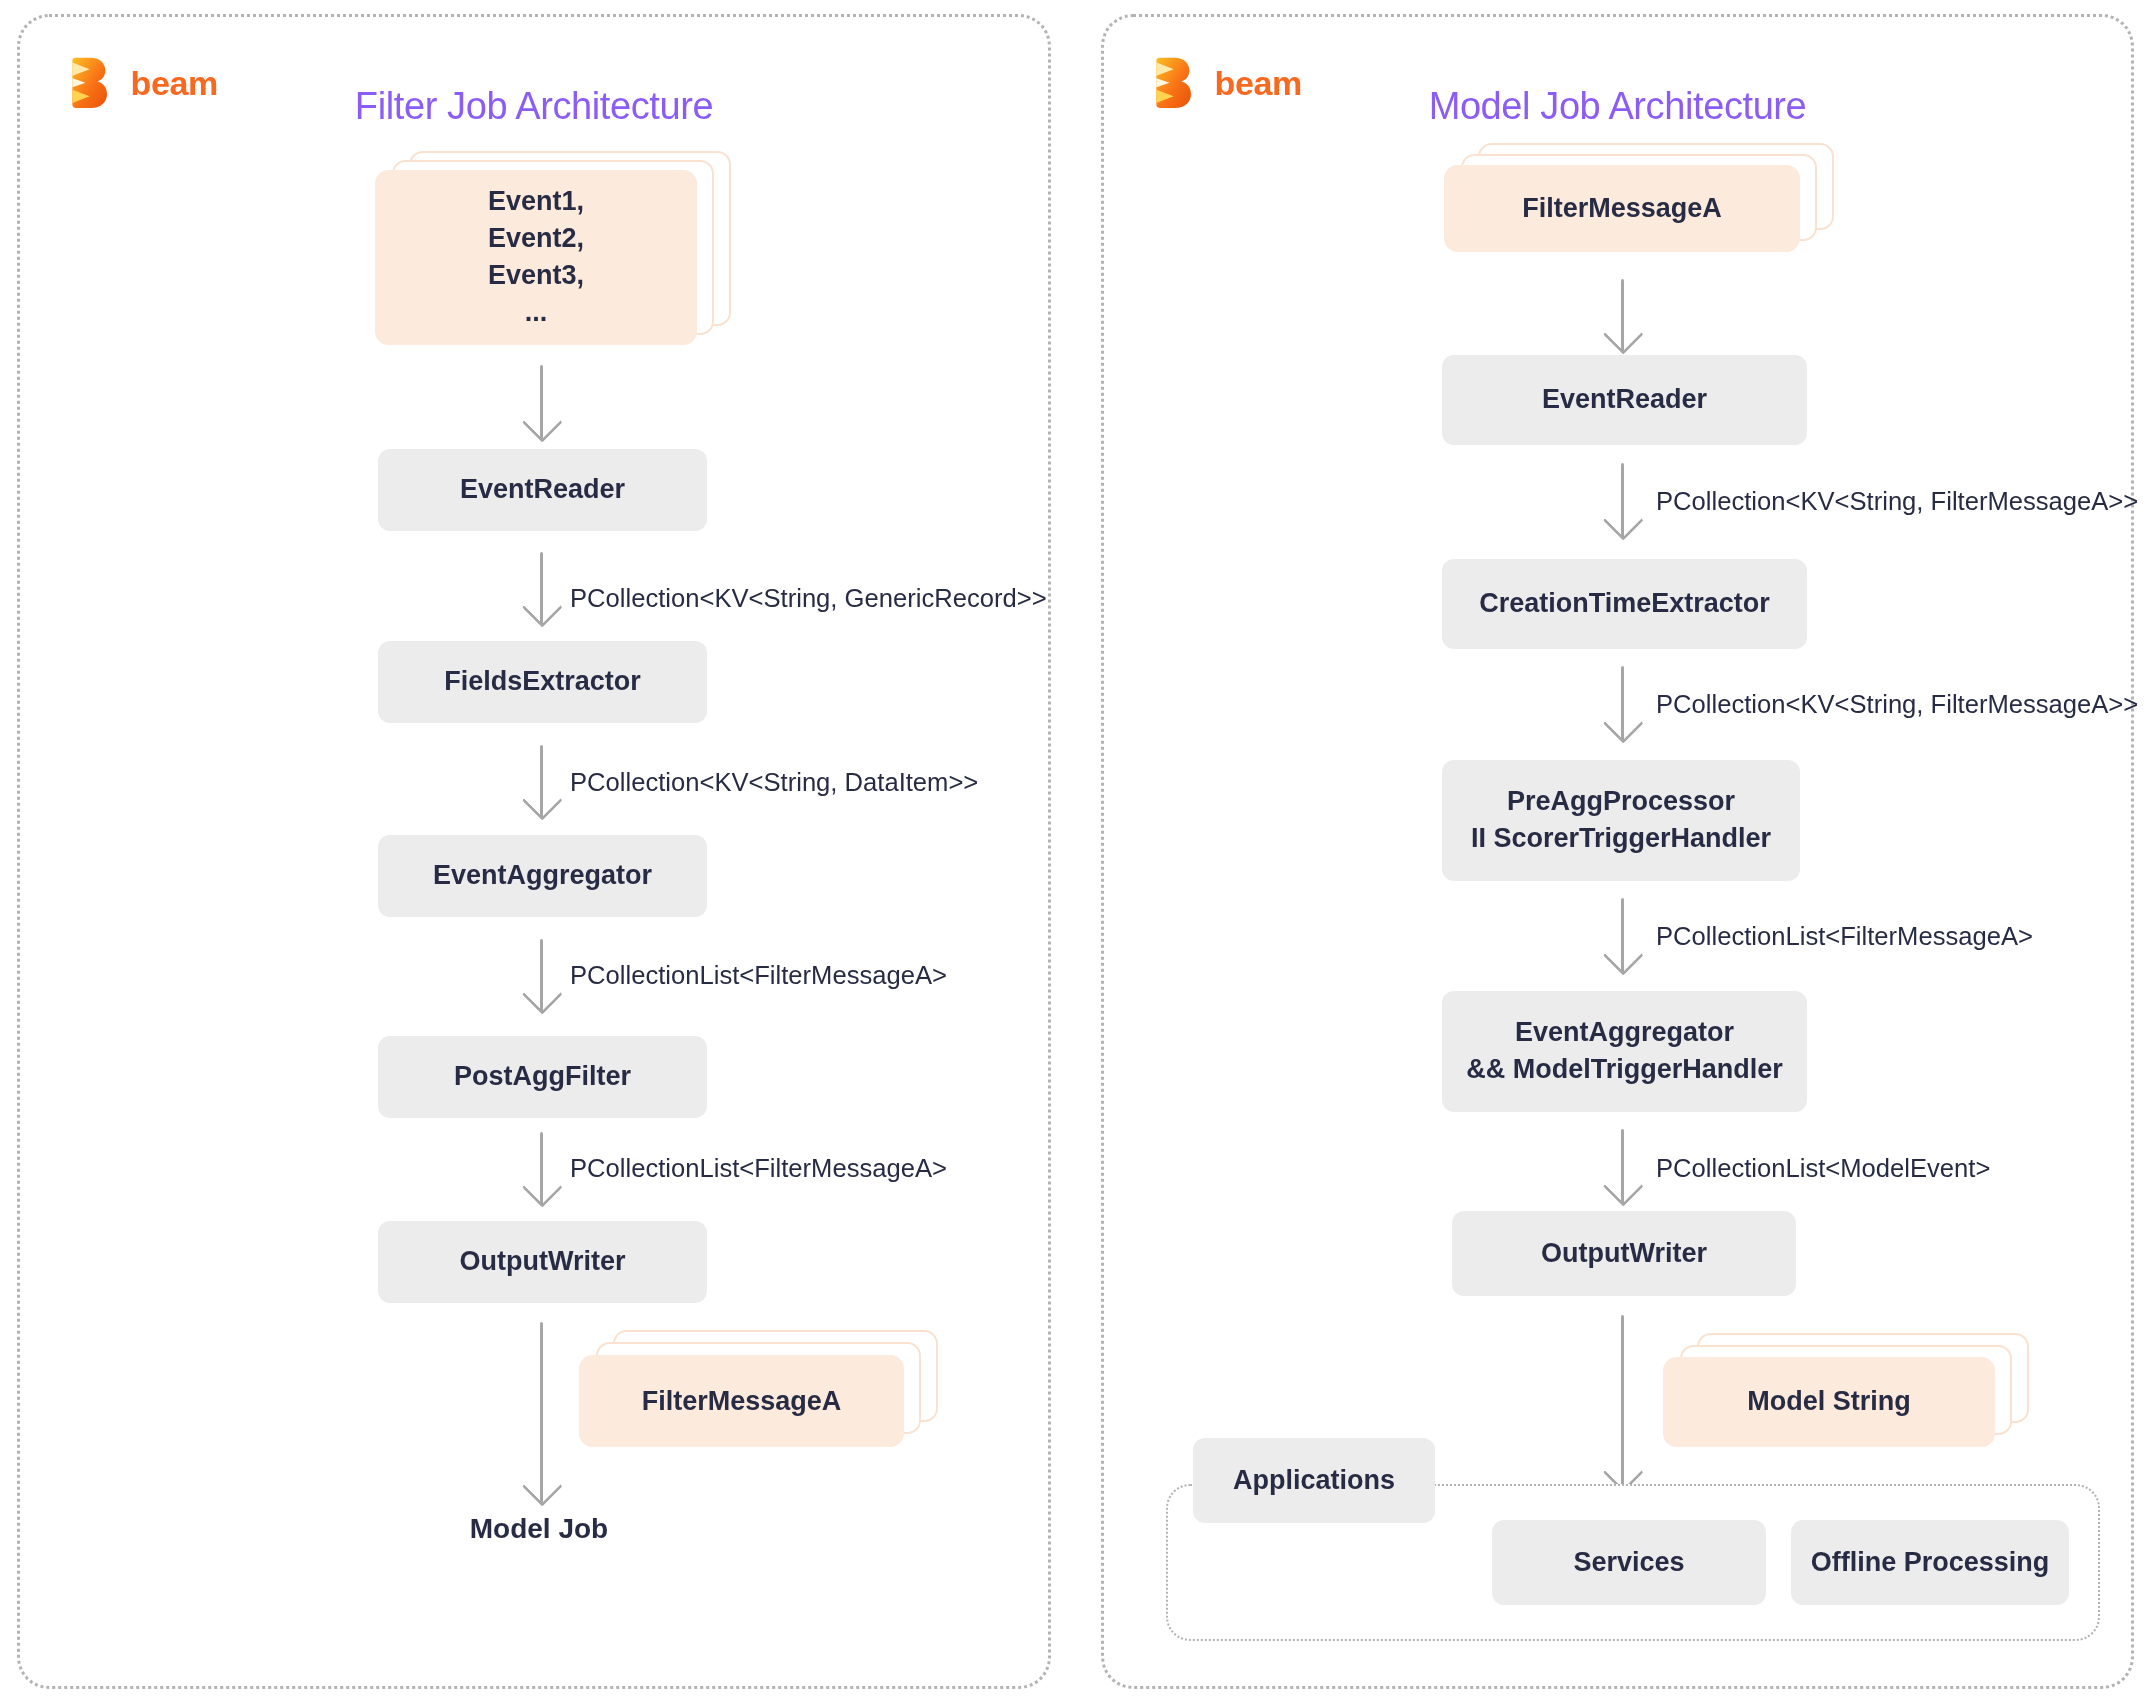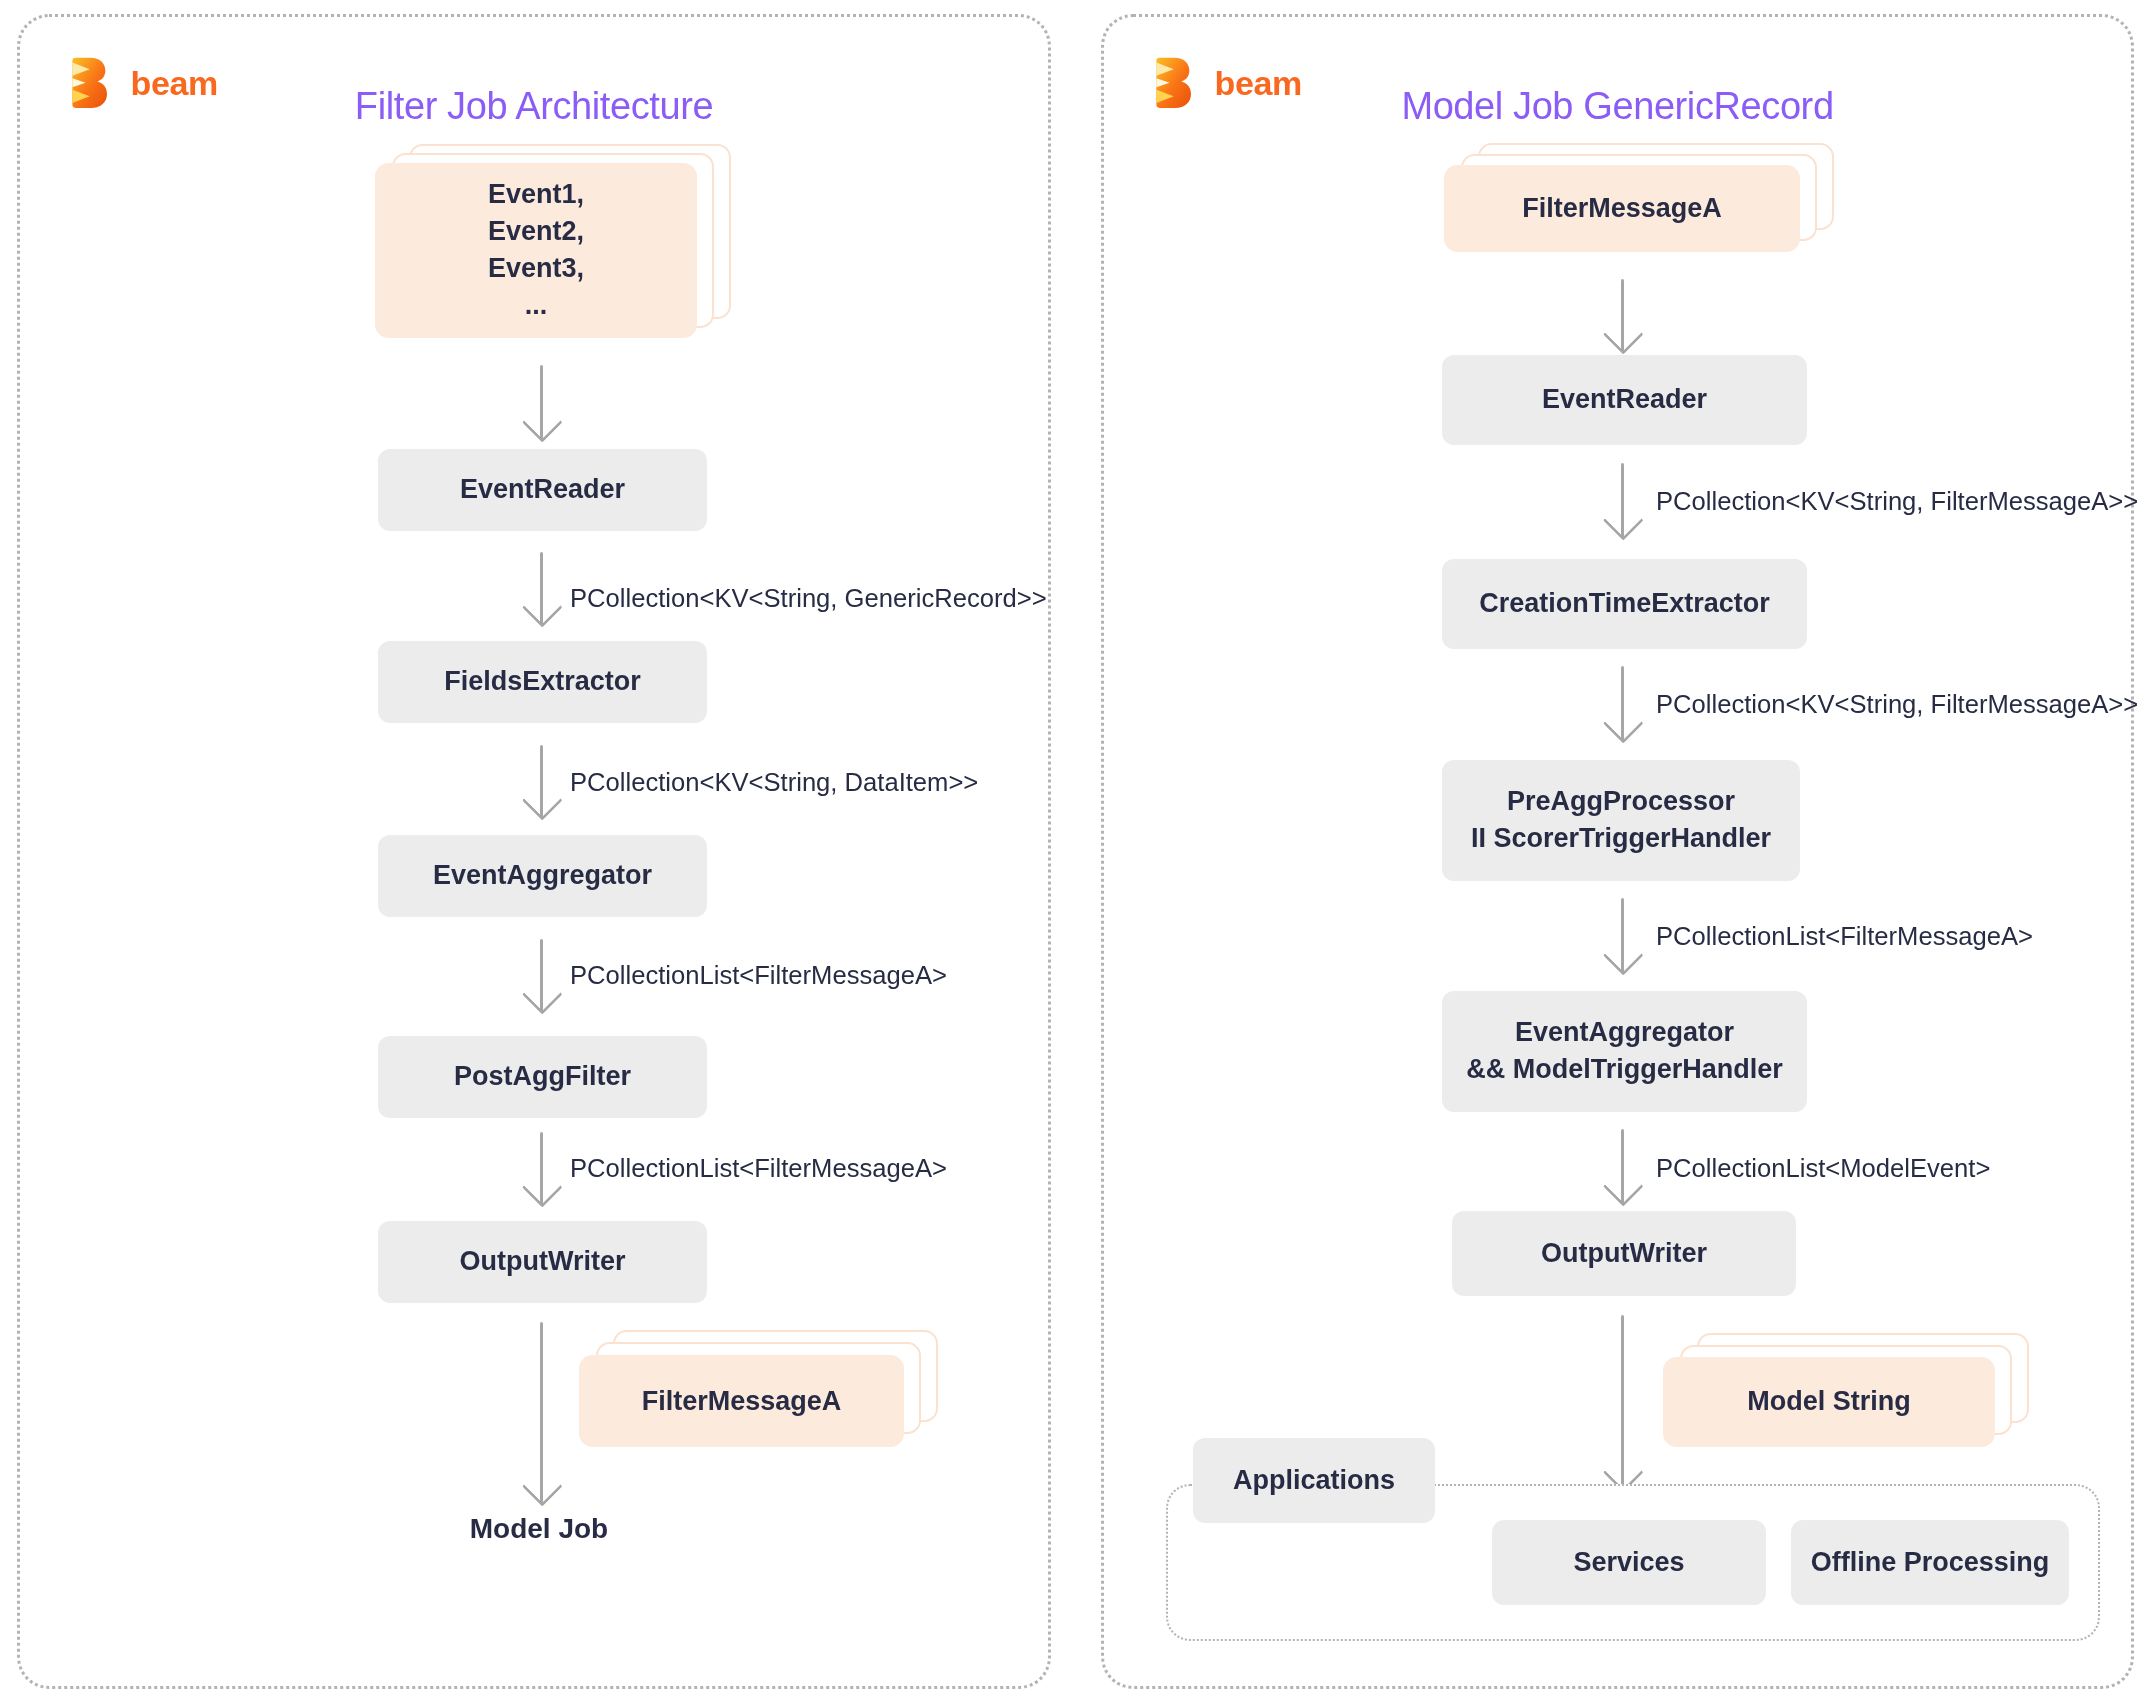--- a/index.html
+++ b/index.html
@@ -77,21 +77,21 @@
       <path fill="url(#lgA)" d="M14 2 h18 c11 0 18 6.5 18 15.5 c0 6.5 -3.6 11.3 -9.6 13.5 c7.4 2.2 11.6 7.6 11.6 15 C52 56 44.5 63 33 63 H14 c-2.8 0 -4 -1.2 -4 -4 V6 c0 -2.8 1.2 -4 4 -4 z"></path>
       <path fill="#ffe9a8" d="M10 8 L31 16 L10 24 z"></path>
       <path fill="#fff7e0" d="M10 27 L26 32.5 L10 38 z"></path>
       <path fill="#ffd34d" d="M10 41 L31 49 L10 57 z"></path>
     </svg>
     <span class="wordmark">beam</span>
   </div>
 
   <h1 class="panel-title">Filter Job Architecture</h1>
 
-  <div class="stack" style="left:355px; top:127px; width:358px; height:194px;padding-left:44px;">
+  <div class="stack" style="left:355px; top:134px; width:358px; height:194px;padding-left:44px;">
     <div class="card back" style="left:34px; top:0;    width:322px; height:175px;"></div>
     <div class="card back" style="left:17px; top:9.4px; width:322px; height:175px;"></div>
     <div class="card front" style="left:0;    top:19px; width:322px; height:175px;">
       <div>Event1,</div>
       <div>Event2,</div>
       <div>Event3,</div>
       <div>...</div>
     </div>
   </div>
 
@@ -155,21 +155,21 @@
         </linearGradient>
       </defs>
       <path fill="url(#lgB)" d="M14 2 h18 c11 0 18 6.5 18 15.5 c0 6.5 -3.6 11.3 -9.6 13.5 c7.4 2.2 11.6 7.6 11.6 15 C52 56 44.5 63 33 63 H14 c-2.8 0 -4 -1.2 -4 -4 V6 c0 -2.8 1.2 -4 4 -4 z"></path>
       <path fill="#ffe9a8" d="M10 8 L31 16 L10 24 z"></path>
       <path fill="#fff7e0" d="M10 27 L26 32.5 L10 38 z"></path>
       <path fill="#ffd34d" d="M10 41 L31 49 L10 57 z"></path>
     </svg>
     <span class="wordmark">beam</span>
   </div>
 
-  <h1 class="panel-title">Model Job GenericRecord</h1>
+  <h1 class="panel-title">Model Job Architecture</h1>
 
   <div class="stack" style="left:340px; top:126px; width:392px; height:111px;">
     <div class="card back" style="left:34px; top:0;    width:356px; height:87px;"></div>
     <div class="card back" style="left:17px; top:11px; width:356px; height:87px;"></div>
     <div class="card front" style="left:0;    top:22px; width:356px; height:87px;">
       <span>FilterMessageA</span>
     </div>
   </div>
 
   <div class="arrow" style="left:517px; top:262px; height:73px;"></div>

